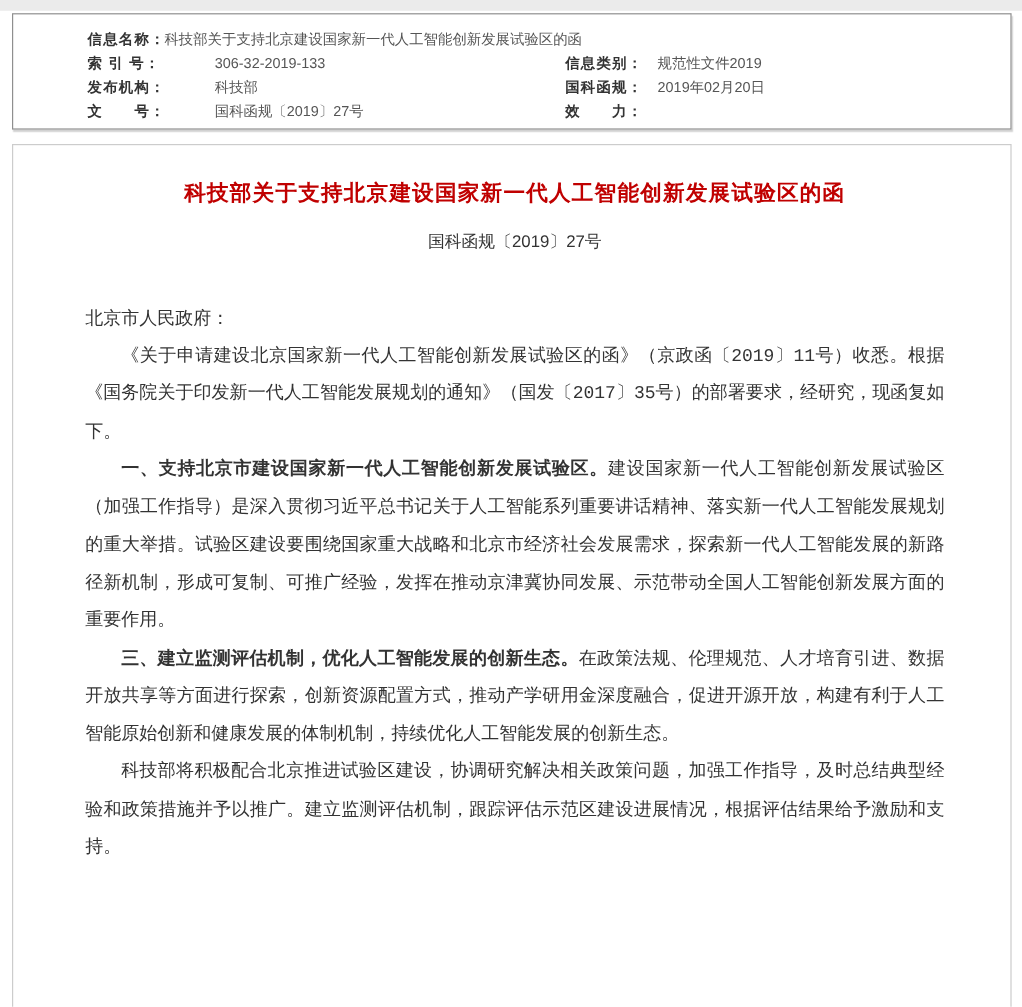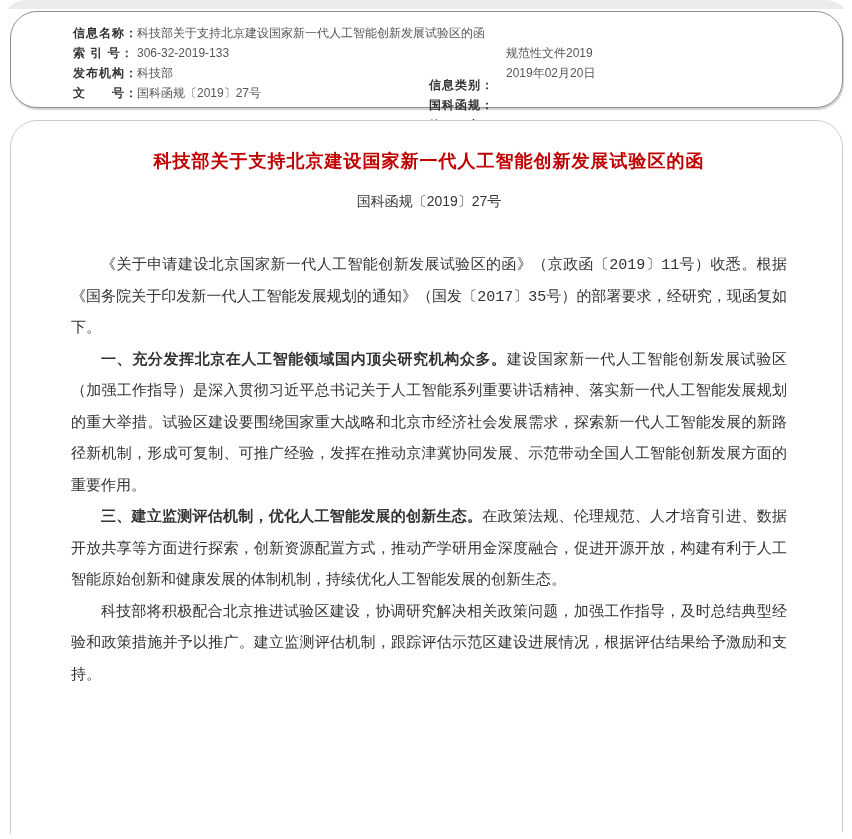--- a/index.html
+++ b/index.html
@@ -1,15 +1,15 @@
 <!DOCTYPE html>
 <html><head>
 <meta charset="utf-8">
 <style>
-  * { box-sizing: border-box; margin: 0; padding: 0; border-radius: 27px; }
+  * { box-sizing: border-box; margin: 0; padding: 0; }
   html, body {
     width: 852px; height: 839px;
     background: #ffffff;
     font-family: "Liberation Sans", sans-serif;
     overflow: hidden;
     position: relative;
   }
   .top-strip {
     position: absolute; left: 0; top: 0;
     width: 852px; height: 9px;
@@ -32,28 +32,27 @@
     white-space: nowrap;
   }
   .m-label {
     width: 64px;
     font-weight: bold;
     color: #333;
     letter-spacing: 1px;
     flex-shrink: 0;
   }
   .m-value { color: #555; }
-  .m-value.col1 { width: 292px; flex-shrink: 0; }
+  .m-value.col1 { width: 292px; flex-shrink: 0; margin-left: 42px; }
   .m-label2 {
     width: 77px;
     font-weight: bold;
     color: #333;
     letter-spacing: 1px;
     flex-shrink: 0;
-    margin-top: 32px;
   }
   
   .doc-box {
     position: absolute; left: 10px; top: 120px;
     width: 833px; height: 760px;
     background: #fff;
     border: 1px solid #ccc;
     padding: 0 55px 0 60px;
   }
   .doc-title {
@@ -111,24 +110,25 @@
     <span class="m-label2">效　　力：</span>
     <span class="m-value"></span>
   </div>
 </div>
 
 <div class="doc-box">
   <h1 class="doc-title">科技部关于支持北京建设国家新一代人工智能创新发展试验区的函</h1>
   <div class="doc-number">国科函规〔2019〕27号</div>
 
   <div class="doc-body">
+    <p class="salutation">北京市人民政府：</p>
 
     <p class="para"><b></b><span>《关于申请建设北京国家新一代人工智能创新发展试验区的函》（京政函〔2019〕11号）收悉。根据《国务院关于印发新一代人工智能发展规划的通知》（国发〔2017〕35号）的部署要求，经研究，现函复如下。</span></p>
 
-    <p class="para"><b>一、充分发挥北京在人工智能领域国内顶尖研究机构众多。</b><span>建设国家新一代人工智能创新发展试验区（加强工作指导）是深入贯彻习近平总书记关于人工智能系列重要讲话精神、落实新一代人工智能发展规划的重大举措。试验区建设要围绕国家重大战略和北京市经济社会发展需求，探索新一代人工智能发展的新路径新机制，形成可复制、可推广经验，发挥在推动京津冀协同发展、示范带动全国人工智能创新发展方面的重要作用。</span></p>
+    <p class="para"><b>一、支持北京市建设国家新一代人工智能创新发展试验区。</b><span>建设国家新一代人工智能创新发展试验区（加强工作指导）是深入贯彻习近平总书记关于人工智能系列重要讲话精神、落实新一代人工智能发展规划的重大举措。试验区建设要围绕国家重大战略和北京市经济社会发展需求，探索新一代人工智能发展的新路径新机制，形成可复制、可推广经验，发挥在推动京津冀协同发展、示范带动全国人工智能创新发展方面的重要作用。</span></p>
 
 
     <p class="para"><b>三、建立监测评估机制，优化人工智能发展的创新生态。</b><span>在政策法规、伦理规范、人才培育引进、数据开放共享等方面进行探索，创新资源配置方式，推动产学研用金深度融合，促进开源开放，构建有利于人工智能原始创新和健康发展的体制机制，持续优化人工智能发展的创新生态。</span></p>
 
     <p class="para"><b></b><span>科技部将积极配合北京推进试验区建设，协调研究解决相关政策问题，加强工作指导，及时总结典型经验和政策措施并予以推广。建立监测评估机制，跟踪评估示范区建设进展情况，根据评估结果给予激励和支持。</span></p>
 
   </div>
 </div>
 
 </body></html>

